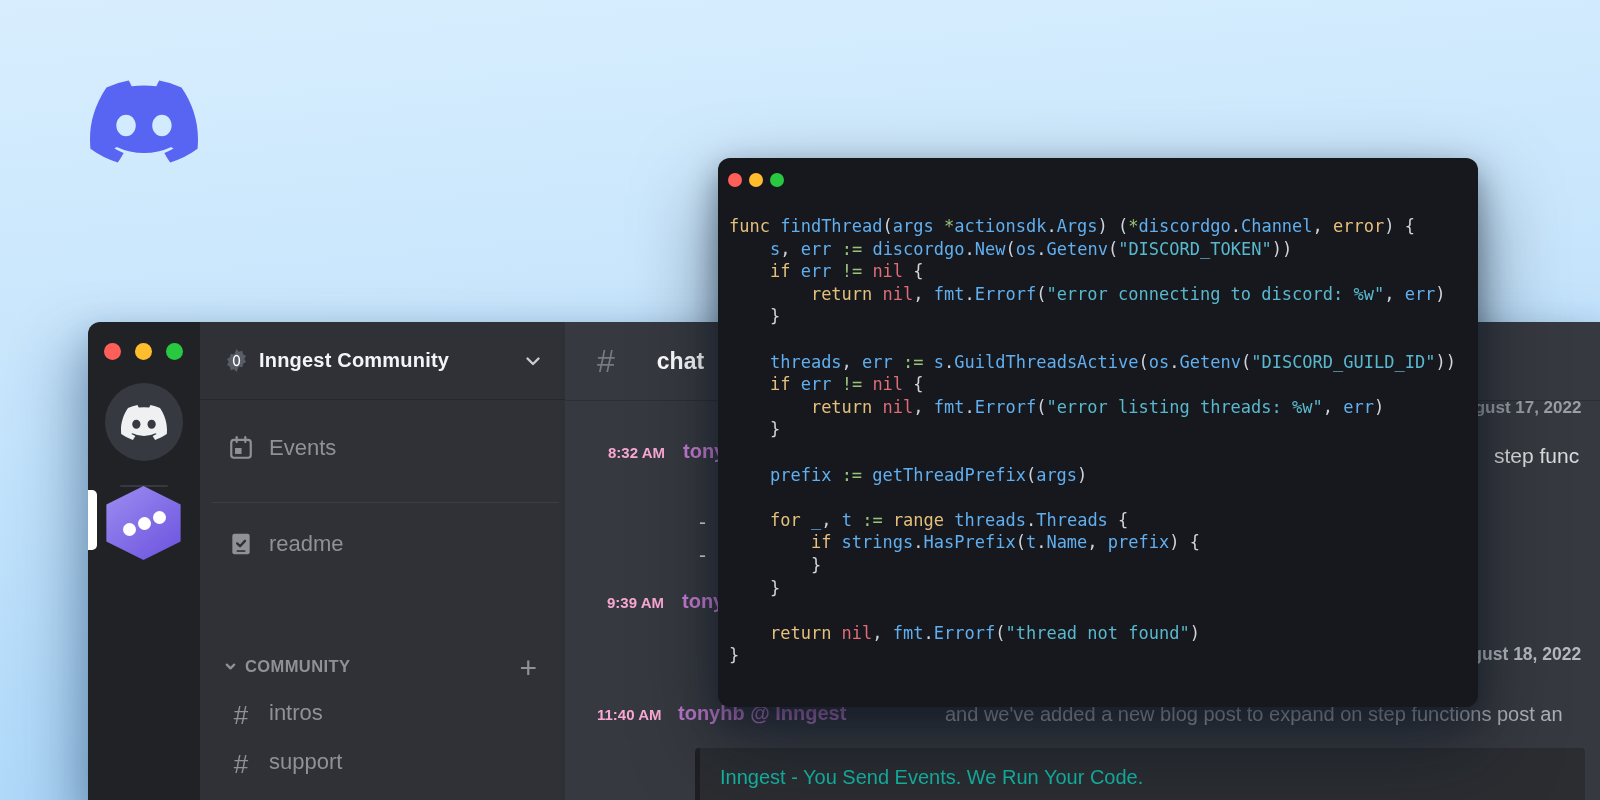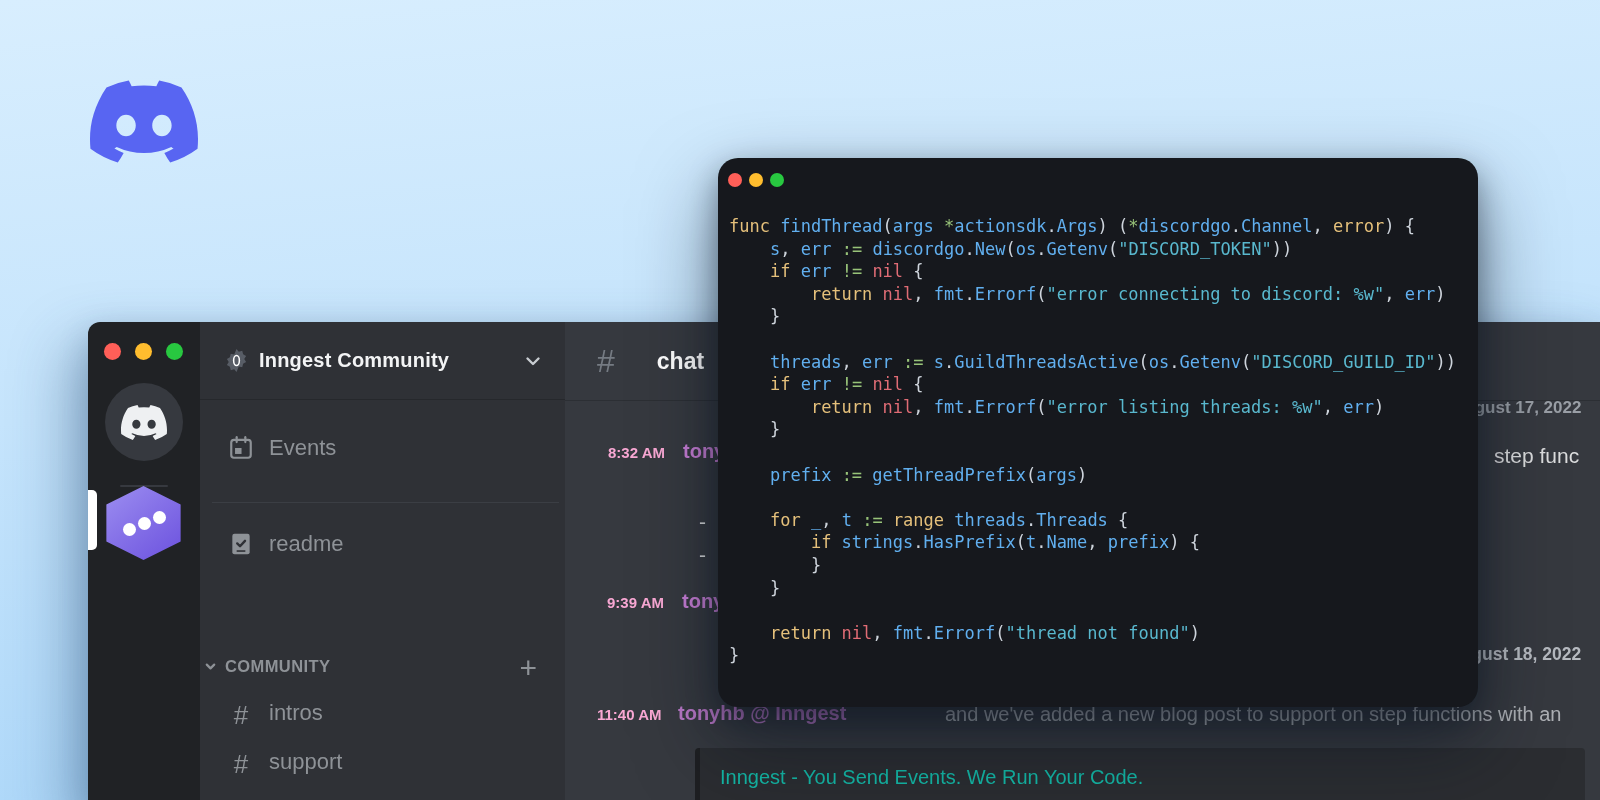--- a/index.html
+++ b/index.html
@@ -34,21 +34,21 @@
   .sidebar-header{height:78px;border-bottom:1px solid #26282c;display:flex;align-items:center;
     padding:0 22px 0 25px;box-sizing:border-box;cursor:pointer;}
   .server-badge{width:23px;height:23px;flex:none;margin-right:11px;}
   .server-name{color:#f3f4f5;font-size:20px;font-weight:700;letter-spacing:.2px;flex:1;
     white-space:nowrap;overflow:hidden;}
   .hdr-chevron{width:20px;height:20px;flex:none;}
   .sb-item{position:absolute;left:28px;display:flex;align-items:flex-start;gap:15px;
     color:#8e9297;font-size:22px;font-weight:500;cursor:pointer;}
   .sb-item .ch-hash{font-size:26px;font-weight:500;color:#8e9297;width:26px;text-align:center;}
   .sb-divider{position:absolute;left:12px;right:6px;top:180px;height:1px;background:#3b3e44;}
-  .sb-category{position:absolute;left:4px;top:335px;display:flex;align-items:center;gap:8px;
+  .sb-category{position:absolute;left:24px;top:335px;display:flex;align-items:center;gap:8px;
     color:#8e9297;font-size:16.5px;font-weight:700;letter-spacing:.4px;cursor:pointer;}
   .sb-plus{position:absolute;right:28px;top:331px;color:#8e9297;font-size:30px;font-weight:300;
     line-height:30px;cursor:pointer;}
   .icon26{width:26px;height:26px;flex:none;}
   
   .chat{flex:1;background:#36393f;position:relative;min-width:0;}
   .chat-header{height:78px;border-bottom:1px solid #2c2f34;display:flex;align-items:center;padding-left:32px;}
   .chat-hash{color:#757b83;font-size:32px;font-weight:500;margin-right:13px;}
   .chat-title{color:#ffffff;font-size:23px;font-weight:700;margin-left:29px;}
   .msg-time{position:absolute;color:#f9a8d4;font-size:15px;font-weight:700;}
@@ -57,21 +57,21 @@
   .msg-text{position:absolute;color:#cfd2d6;font-size:20px;opacity:.78;white-space:nowrap;}
   .date-div{position:absolute;color:#9a9fa6;font-size:17px;font-weight:600;white-space:nowrap;}
   .date-div.strong{color:#b6bac0;font-weight:700;font-size:17.5px;}
   .frag{position:absolute;color:#dcddde;font-size:21px;white-space:nowrap;}
   .embed{position:absolute;left:130px;top:426px;width:890px;height:90px;background:#2b2d31;
     border-left:5px solid #1e1f22;border-radius:4px;padding:18px 20px;box-sizing:border-box;}
   .embed-title{color:#14b8a6;font-size:20px;font-weight:400;cursor:pointer;white-space:nowrap;
     overflow:hidden;}
   
   .code-window{
-    position:absolute;left:718px;top:158px;width:760px;height:549px;border-radius:20px;
+    position:absolute;left:718px;top:158px;width:760px;height:549px;border-radius:12px;
     background:var(--code-bg,#16181d);z-index:3;
     box-shadow:0 35px 80px rgba(8,18,32,.5),0 12px 30px rgba(8,18,32,.4);
   }
   .code-lights{position:absolute;top:15px;left:10px;display:flex;gap:7px;}
   .code-content{position:absolute;left:11px;top:57px;right:6px;bottom:10px;overflow:hidden;
     font-family:"DejaVu Sans Mono","Liberation Mono",monospace;font-size:17px;line-height:22.6px;}
   .code-line{white-space:pre;min-height:22.6px;}
   .tok-k{color:var(--tok-k);} .tok-v{color:var(--tok-v);} .tok-o{color:var(--tok-o);}
   .tok-s{color:var(--tok-s);} .tok-n{color:var(--tok-n);} .tok-p{color:var(--tok-p);}
 </style>
@@ -172,21 +172,21 @@
     <div class="msg-bullet" style="left:134px;top:188px">-</div>
     <div class="msg-bullet" style="left:134px;top:221px">-</div>
 
     <div class="msg-time" style="left:42px;top:272px">9:39 AM</div>
     <div class="msg-user" style="left:117px;top:268px">tonyhb @ Inngest</div>
 
     <div class="date-div strong" style="left:883px;top:322px">August 18, 2022</div>
 
     <div class="msg-time" style="left:32px;top:384px">11:40 AM</div>
     <div class="msg-user" style="left:113px;top:380px;opacity:.9">tonyhb @ Inngest</div>
-    <div class="msg-text" style="left:380px;top:381px">and we've added a new blog post to support on step functions with an</div>
+    <div class="msg-text" style="left:380px;top:381px">and we've added a new blog post to expand on step functions post an</div>
 
     <div class="embed">
       <div class="embed-title">Inngest - You Send Events. We Run Your Code.</div>
     </div>
   </div>
 </div>
 
 <div class="code-window">
   <div class="code-lights">
     <div class="light small" style="background: rgb(255, 95, 88);"></div>

